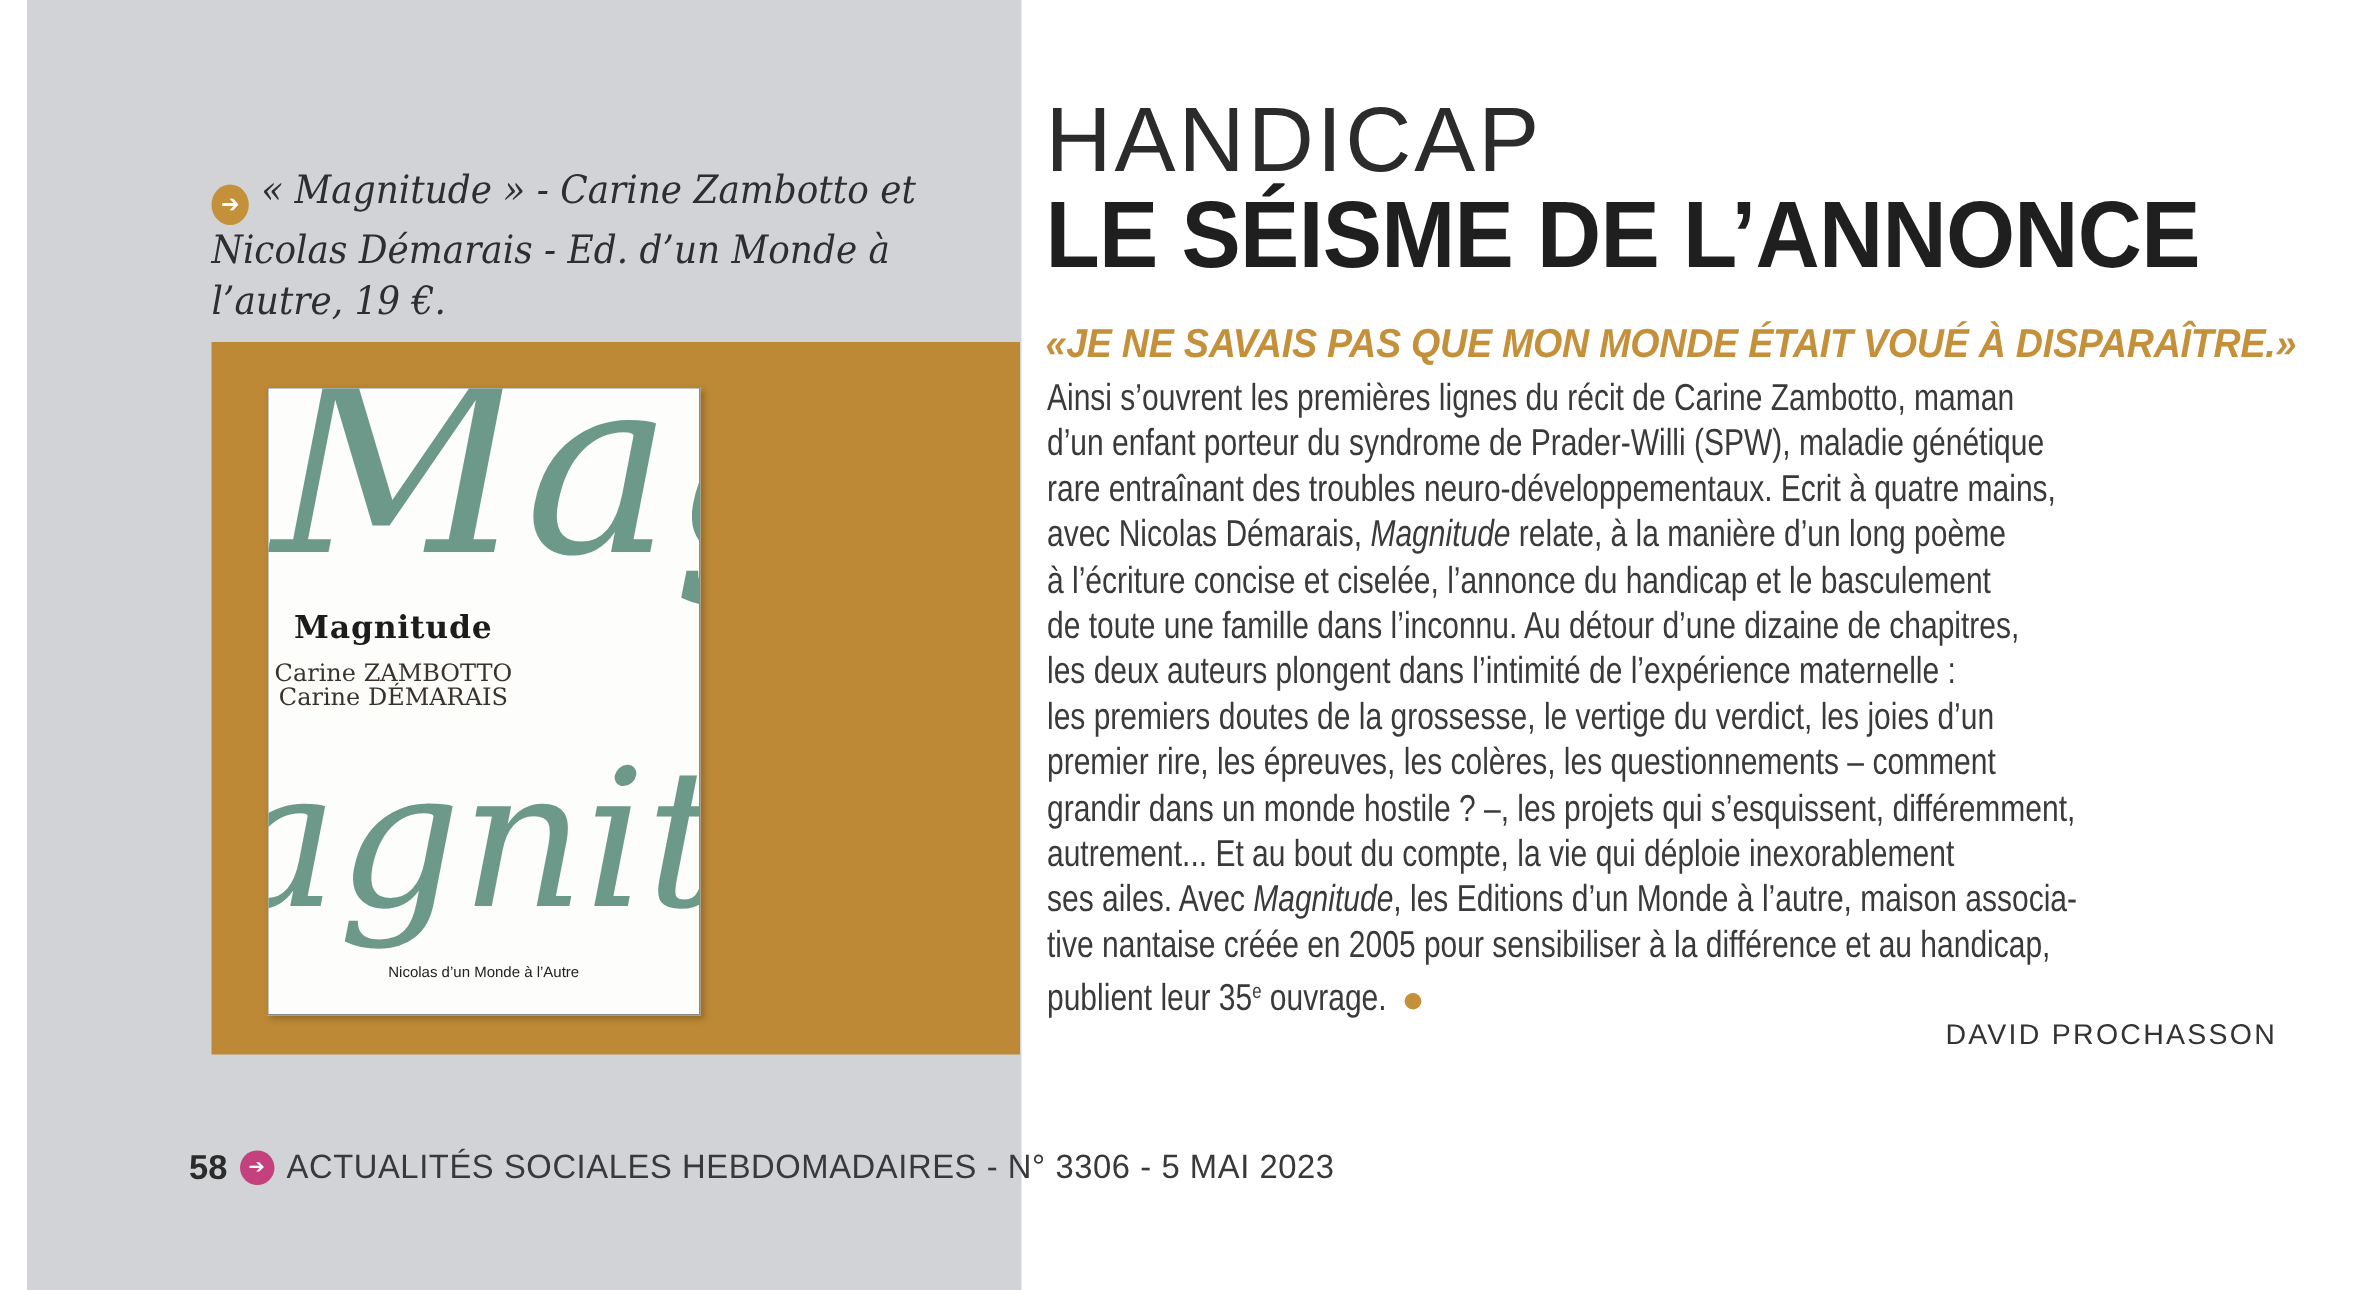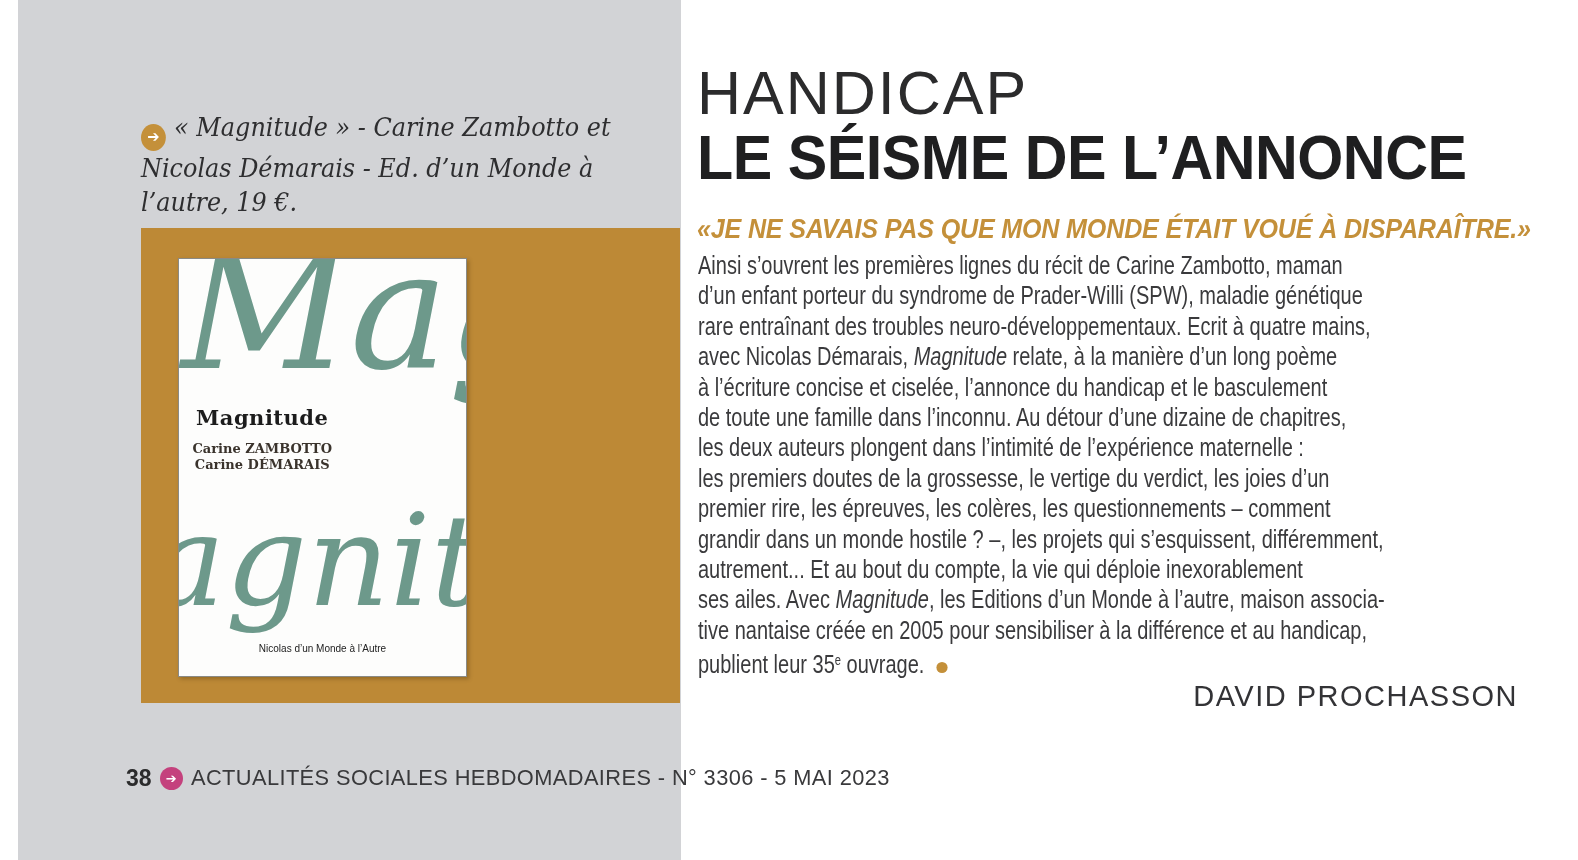--- a/index.html
+++ b/index.html
@@ -54,21 +54,21 @@
   .script-top{left:2px;top:-30px;font-size:165px;}
   .script-bottom{left:-30px;top:238px;font-size:128px;}
   .cover-title{
     position:absolute;left:0;top:146px;width:58%;text-align:center;
     font-family:"DejaVu Serif","Liberation Serif",serif;
     font-weight:bold;font-size:21px;color:#1c1c1c;letter-spacing:.5px;
   }
   .cover-authors{
     position:absolute;left:0;top:182px;width:58%;text-align:center;
     font-family:"DejaVu Serif","Liberation Serif",serif;
-    font-weight:700;font-size:13px;line-height:16px;color:#3a332c;
+    font-weight:400;font-size:16px;line-height:16px;color:#3a332c;
   }
   .cover-publisher{
     position:absolute;left:0;top:384px;width:100%;text-align:center;
     font-size:10px;color:#222;z-index:2;
     font-family:"Liberation Sans",sans-serif;
   }
 
   
   .footer{
     position:absolute;left:108px;top:763px;height:30px;
@@ -113,21 +113,21 @@
     transform:scaleX(0.80);transform-origin:0 0;
   }
   .body .it{font-style:italic;}
   .body .sup{font-size:14px;vertical-align:8px;}
   .body .dot{
     display:inline-block;width:14px;height:11px;border-radius:50%;
     background:var(--ochre-text,#c4903a);margin-left:8px;
   }
   .byline{
     position:absolute;right:60px;top:680px;
-    font-size:29px;letter-spacing:1.5px;color:#333336;white-space:nowrap;
+    font-size:19px;letter-spacing:1.5px;color:#333336;white-space:nowrap;
   }
 </style>
 </head>
 <body>
 
 <div class="left-panel">
 
   <div class="caption">
     <div>
       <span class="caption-icon">➔</span><span>« Magnitude » - Carine Zambotto et</span>
@@ -143,21 +143,21 @@
       <div class="cover-title">Magnitude</div>
       <div class="cover-authors">
         <div>Carine ZAMBOTTO</div>
         <div>Carine DÉMARAIS</div>
       </div>
       <div class="cover-publisher">Nicolas d’un Monde à l’Autre</div>
     </div>
   </div>
 
   <div class="footer">
-    <span class="page-num">38</span>
+    <span class="page-num">58</span>
     <span class="footer-icon">➔</span>
     <span class="footer-text">ACTUALITÉS SOCIALES HEBDOMADAIRES - N° 3306 - 5 MAI 2023</span>
   </div>
 </div>
 
 <div>
   <div class="kicker">HANDICAP</div>
   <div class="headline">LE SÉISME DE L’ANNONCE</div>
   <div class="lede">«JE NE SAVAIS PAS QUE MON MONDE ÉTAIT VOUÉ À DISPARAÎTRE.»</div>
   <div class="body">

